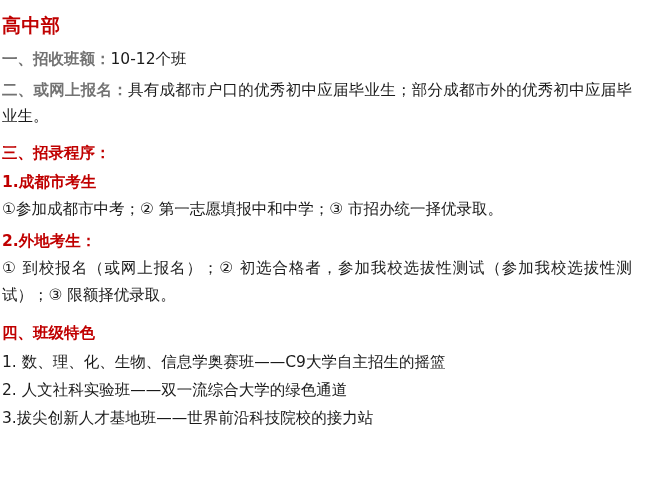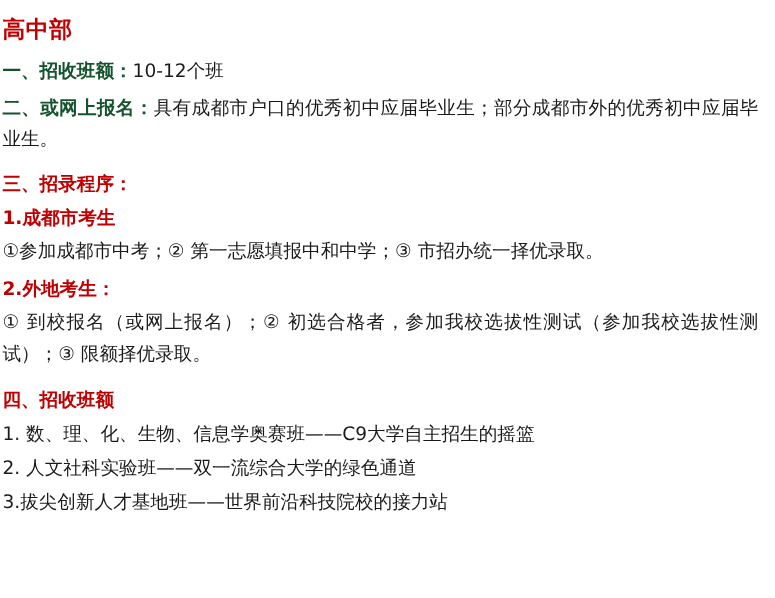--- a/index.html
+++ b/index.html
@@ -32,21 +32,21 @@
   .block {
     margin-bottom: 5px;
   }
   .line {
     font-size: 15.5px;
     line-height: 26px;
     color: #1a1a1a;
     text-align: justify;
   }
   .heading {
-    color: #14532d;
+    color: #737373;
     font-weight: bold;
   }
   .sub-heading {
     color: #c00000;
     font-weight: bold;
     font-size: 15.5px;
     line-height: 28px;
   }
   .section-heading {
     color: #c00000;
@@ -104,19 +104,19 @@
     <div class="spacer-sm"></div>
 
     <div class="sub-heading">2.外地考生：</div>
     <div class="para">① 到校报名（或网上报名）；② 初选合格者，参加我校选拔性测试（参加我校选拔性测试）；③ 限额择优录取。</div>
 
   </div>
 
   <div class="spacer-sm"></div>
 
   <div class="block">
-    <div class="section-heading">四、招收班额</div>
+    <div class="section-heading">四、班级特色</div>
     <div class="feature-line">1. 数、理、化、生物、信息学奥赛班——C9大学自主招生的摇篮</div>
     <div class="feature-line">2. 人文社科实验班——双一流综合大学的绿色通道</div>
     <div class="feature-line">3.拔尖创新人才基地班——世界前沿科技院校的接力站</div>
   </div>
 
 </div>
 
 </body></html>

